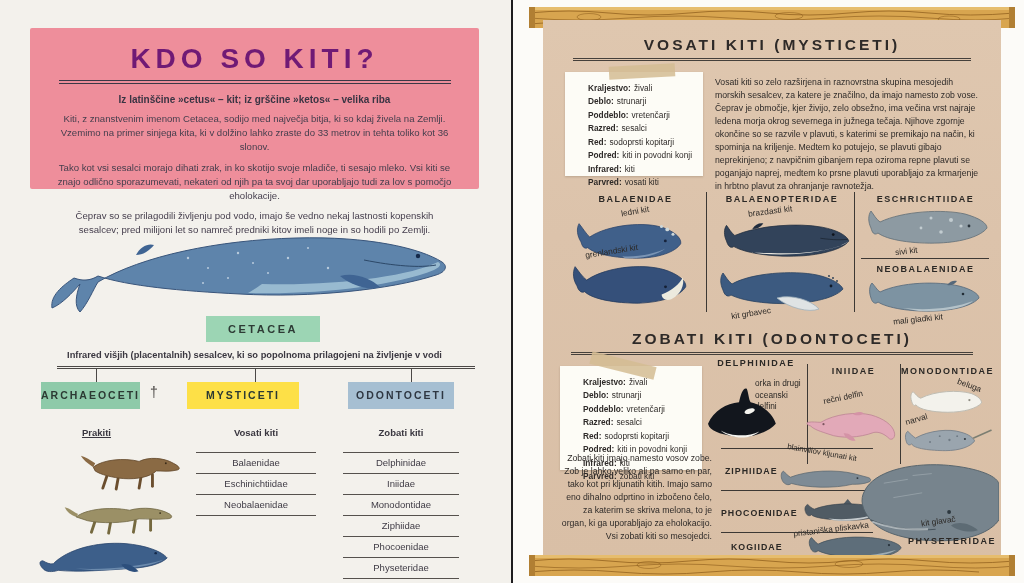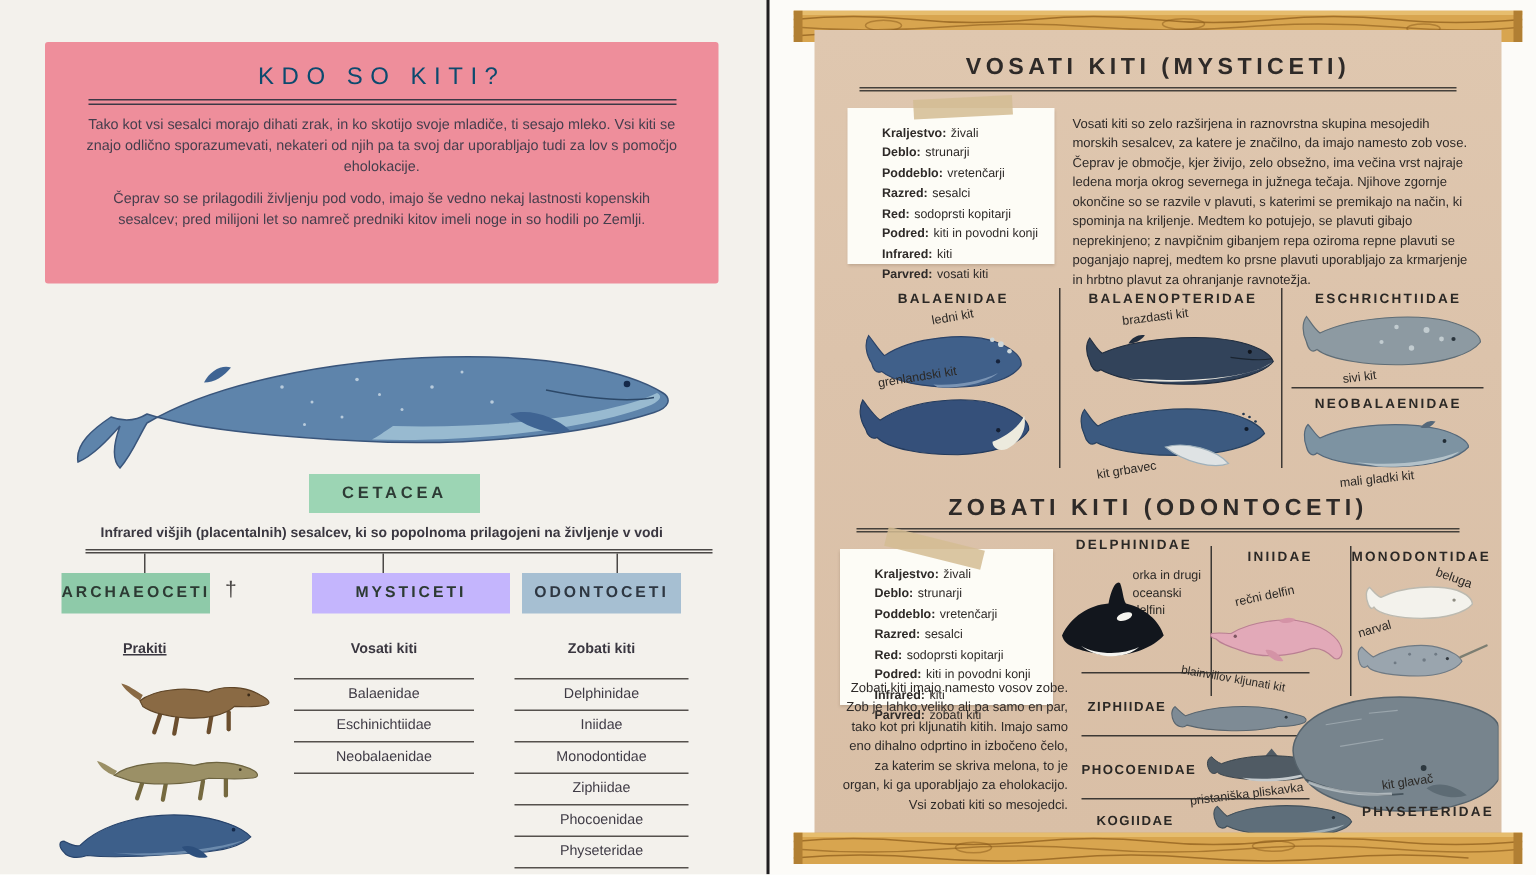--- a/index.html
+++ b/index.html
@@ -8,37 +8,37 @@
     position:relative;width:1024px;height:583px;overflow:hidden;
     font-family:"Liberation Sans",sans-serif;color:#3a3640;background:#fcfbf8;
   }
   .abs{position:absolute;}
 
   
   #left-page{left:0;top:0;width:513px;height:583px;background:#f3f1ec;}
   #gutter{left:511px;top:0;width:2px;height:583px;background:#1e1d1f;}
 
   #pink-box{left:30px;top:28px;width:449px;height:161px;background:#ee8e9b;border-radius:2px;}
-  #intro-title{margin:15px 0 0;text-align:center;font-size:16px;font-weight:normal;
-    letter-spacing:5px;color:#0c4a6e;}
+  #intro-title{margin:15px 0 0;text-align:center;font-size:28px;font-weight:bold;
+    letter-spacing:5px;color:#701a75;}
   .dline{border-top:1.4px solid #3c3846;border-bottom:1px solid #3c3846;height:4px;}
   #title-rule{width:392px;margin:5px auto 0;}
   #etymology{margin-top:10px;text-align:center;font-size:10px;font-weight:bold;color:#3a3443;}
   .ppar{margin:7px 25px 0;text-align:center;font-size:9.6px;line-height:1.45;color:#453e4d;font-weight:500;}
 
   #cetacea-box{left:206px;top:316px;width:114px;height:26px;line-height:26px;background:#9cd5b4;
     text-align:center;font-size:11px;font-weight:bold;letter-spacing:2.5px;color:#2d3b35;}
   #root-caption{left:30px;top:350px;width:449px;text-align:center;font-size:9.3px;font-weight:bold;color:#3a3740;}
   #tree-hline{left:57px;top:366px;width:418px;border-top:1.2px solid #4b4846;border-bottom:.8px solid #4b4846;height:3px;}
   .stub{width:1.4px;height:13px;background:#4b4846;top:369px;}
   .branch-box{top:382px;height:27px;line-height:27px;text-align:center;font-size:10.5px;
     font-weight:bold;letter-spacing:2px;color:#2c3a33;}
   #box-archaeoceti{left:41px;width:99px;background:#8ecaa9;}
   #dagger{left:150px;top:384px;font-size:14px;color:#4b4846;}
-  #box-mysticeti{left:208px;width:132px;background:#c4b5fd;}
+  #box-mysticeti{left:187px;width:112px;background:#fde047;}
   #box-odontoceti{left:348px;width:106px;background:#a6bfd2;color:#2e3742;}
   .branch-caption{top:427px;text-align:center;font-size:9.5px;font-weight:bold;color:#3a3740;}
   #cap-archaeoceti{left:47px;width:99px;text-decoration:underline;}
   #cap-mysticeti{left:196px;width:120px;}
   #cap-odontoceti{left:343px;width:116px;}
 
   .fam-list{font-size:9.5px;color:#3f3b45;}
   .fam-list .item{border-top:1px solid #55514d;padding:4px 2px 5px;text-align:center;font-weight:500;}
   .fam-list .item:last-child{border-bottom:1px solid #55514d;}
   #list-mysticeti{left:196px;top:452px;width:120px;}
@@ -68,20 +68,22 @@
 </head>
 <body>
 
 <div id="canvas">
 
   <div id="left-page" class="abs">
 
     <div id="pink-box" class="abs">
       <div id="intro-title">KDO SO KITI?</div>
       <div id="title-rule" class="dline"></div>
+      <div id="etymology">Iz latinščine »cetus« – kit; iz grščine »ketos« – velika riba</div>
+      <p class="ppar">Kiti, z znanstvenim imenom Cetacea, sodijo med največja bitja, ki so kdaj živela na Zemlji. Vzemimo na primer sinjega kita, ki v dolžino lahko zraste do 33 metrov in tehta toliko kot 36 slonov.</p>
       <p class="ppar">Tako kot vsi sesalci morajo dihati zrak, in ko skotijo svoje mladiče, ti sesajo mleko. Vsi kiti se znajo odlično sporazumevati, nekateri od njih pa ta svoj dar uporabljajo tudi za lov s pomočjo eholokacije.</p>
       <p class="ppar">Čeprav so se prilagodili življenju pod vodo, imajo še vedno nekaj lastnosti kopenskih sesalcev; pred milijoni let so namreč predniki kitov imeli noge in so hodili po Zemlji.</p>
     </div>
 
     <svg class="abs" style="left:36px;top:198px;" width="424" height="124" viewBox="0 0 420 124">
       <path d="M36 80 C24 88 12 98 14 110 C24 106 34 95 42 86 C38 97 36 108 42 114 C50 105 55 92 60 84 C104 58 180 42 258 40 C330 38 382 50 404 64 C410 68 408 74 398 77 C352 92 272 100 202 96 C142 93 90 88 60 78 C52 83 44 83 36 80 Z" fill="#5e84ab" stroke="#39557b" stroke-width="1"></path>
       <path d="M210 95 C280 97 356 88 396 72 C402 69 404 66 400 64 C372 78 300 88 224 86 C218 90 214 93 210 95 Z" fill="#9fc0d4" opacity=".9"></path>
       <path d="M326 62 C356 68 382 70 398 67" stroke="#2c4868" fill="none" stroke-width="1"></path>
       <path d="M98 57 C102 49 110 45 116 47 C111 53 105 57 98 57 Z" fill="#3f6493"></path>
       <path d="M302 78 C314 88 332 93 342 89 C332 80 316 74 302 78 Z" fill="#3f6493"></path>

